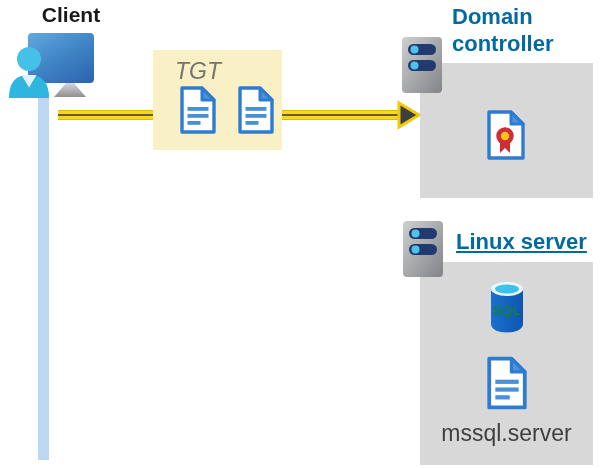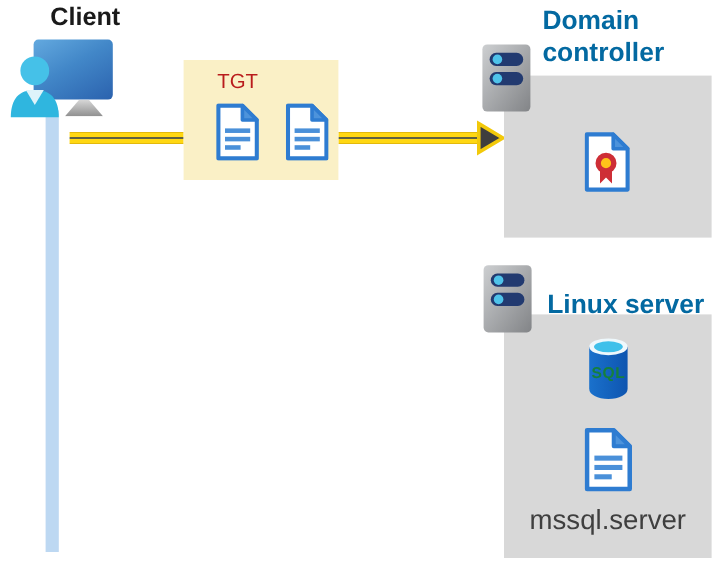--- a/index.html
+++ b/index.html
@@ -25,33 +25,33 @@
     background:linear-gradient(to bottom,
       #e3b90c 0%,#e3b90c 12%,#ffd712 12%,#ffd712 38%,
       #60603f 38%,#60603f 62%,#ffd712 62%,#ffd712 88%,
       #e3b90c 88%,#e3b90c 100%);}
   #arrow-shaft-left{left:58px;width:95px;}
   #arrow-shaft-right{left:282px;width:118px;}
   #arrow-head{left:397px;top:100px;width:25px;height:30px;}
 
   
   #ticket-box{left:153px;top:50px;width:129px;height:100px;background:#faf0c6;}
-  .ticket-label{top:58px;width:52px;text-align:center;font-size:17px;color:#b91c1c;}
+  .ticket-label{top:58px;width:52px;text-align:center;font-size:23px;color:#737373;font-style:italic;}
   #tgt-label{left:172px;}
   #spn-label{left:230px;}
   #tgt-doc{left:180px;top:86px;width:36px;height:48px;}
   #spn-doc{left:238px;top:86px;width:36px;height:48px;}
 
   
   .panel{width:173px;background:#d8d8d8;}
   #dc-panel{left:420px;top:63px;height:135px;}
   #linux-panel{left:420px;top:262px;height:203px;}
   .panel-title{font-size:22px;font-weight:bold;color:#0369a1;line-height:27px;}
   #dc-title{left:452px;top:3px;width:148px;}
-  #linux-title{left:456px;top:240px;width:144px;white-space:nowrap;}
+  #linux-title{left:456px;top:228px;width:144px;white-space:nowrap;text-decoration:underline;}
   #dc-server{left:401px;top:36px;width:42px;height:58px;}
   #linux-server-icon{left:402px;top:220px;width:42px;height:58px;}
   #cert-doc{left:487px;top:110px;width:38px;height:50px;}
 
   #sql-db{left:489px;top:281px;width:36px;height:52px;}
   #sql-text{left:489px;top:303px;width:36px;text-align:center;
     font-size:13px;font-weight:bold;color:#15803d;letter-spacing:.5px;}
   #keytab-doc{left:487px;top:356px;width:40px;height:54px;}
   #keytab-label{left:420px;top:420px;width:173px;text-align:center;
     font-size:23px;color:#3f3f3f;}

